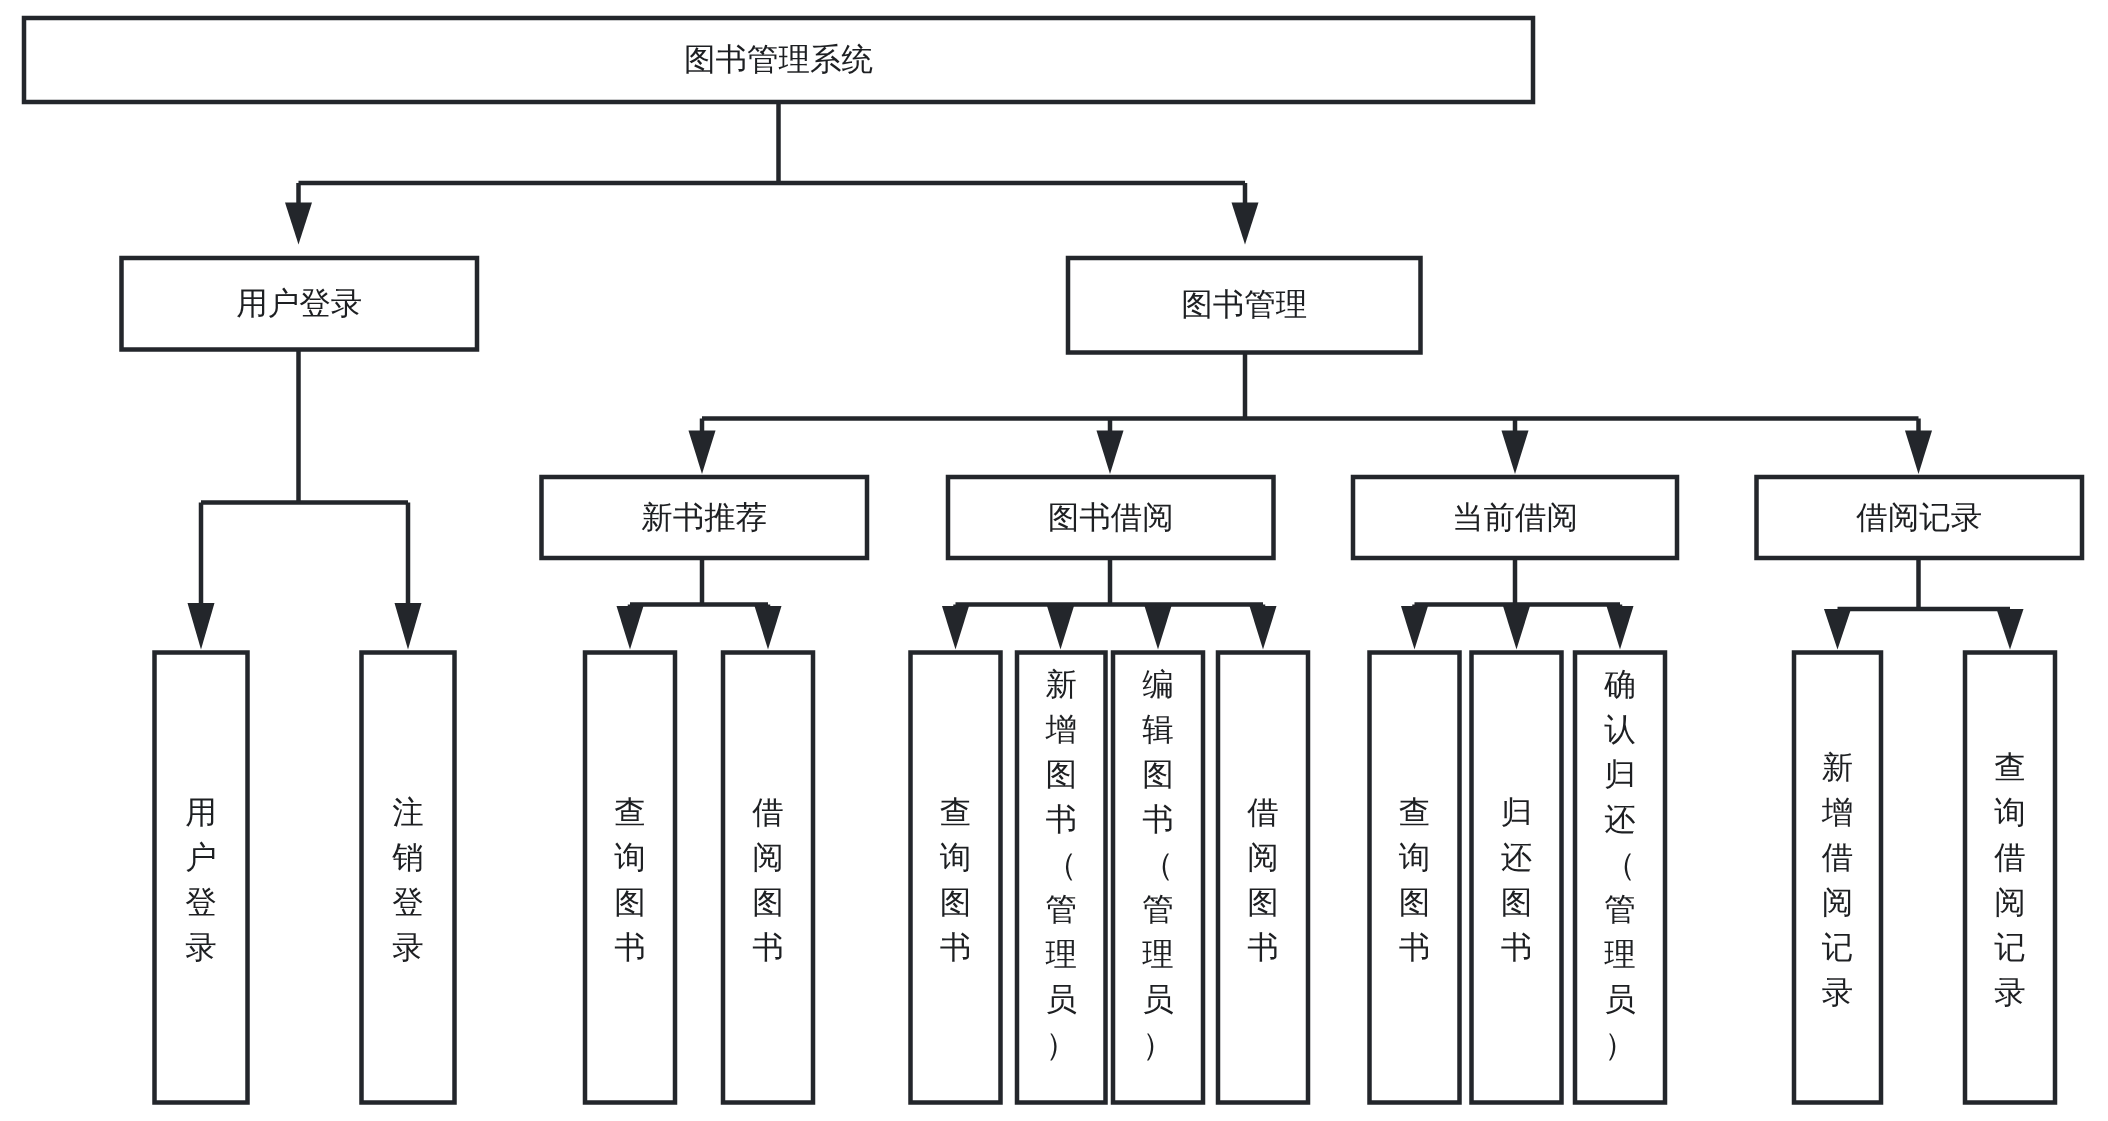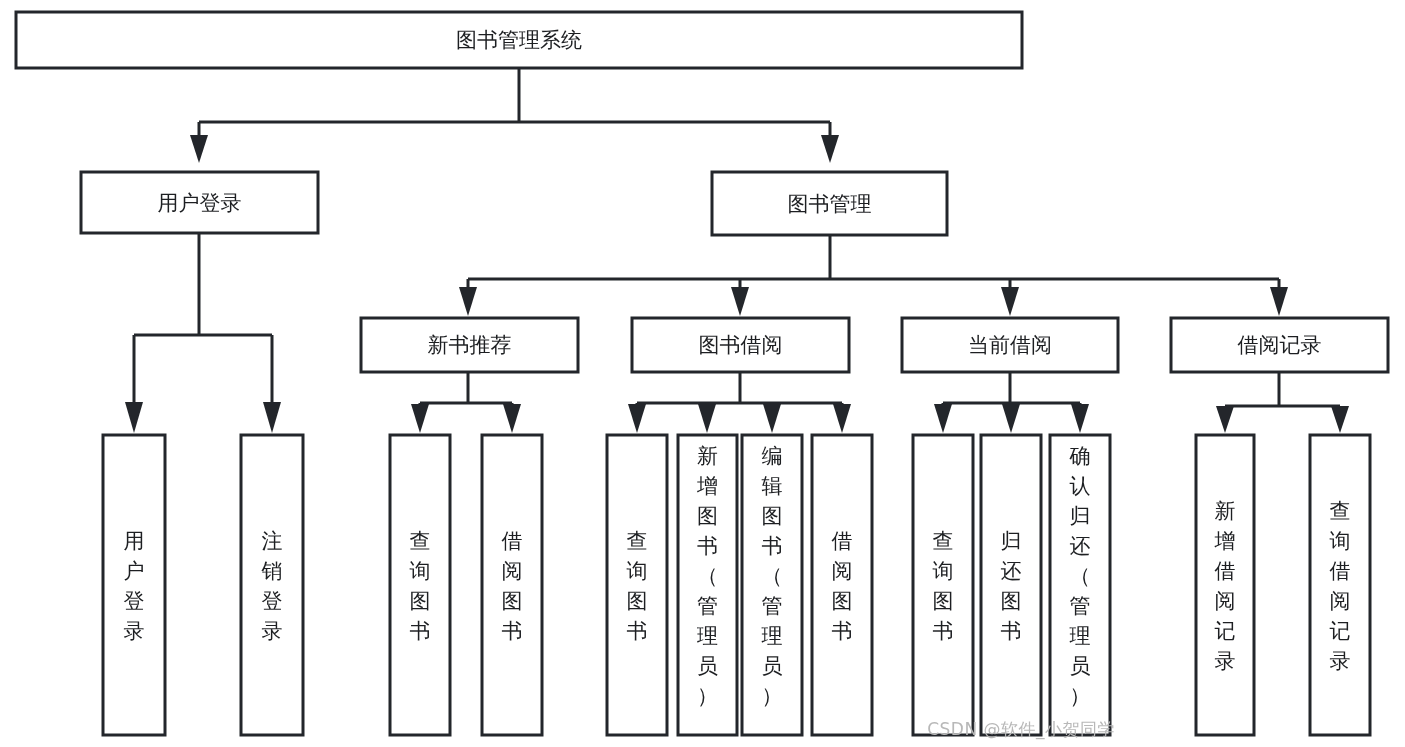--- a/index.html
+++ b/index.html
@@ -211,14 +211,13 @@
           <text class="node-label-vertical" x="1225"><tspan x="1225" y="518.4">新</tspan><tspan x="1225" y="548.4">增</tspan><tspan x="1225" y="578.4">借</tspan><tspan x="1225" y="608.4">阅</tspan><tspan x="1225" y="638.4">记</tspan><tspan x="1225" y="668.4">录</tspan></text>
         </g>
         <g>
           <rect class="node-box" x="1310" y="435" width="60" height="300"></rect>
           <text class="node-label-vertical" x="1340"><tspan x="1340" y="518.4">查</tspan><tspan x="1340" y="548.4">询</tspan><tspan x="1340" y="578.4">借</tspan><tspan x="1340" y="608.4">阅</tspan><tspan x="1340" y="638.4">记</tspan><tspan x="1340" y="668.4">录</tspan></text>
         </g>
       </g>
 
   </svg>
 
-  <div class="watermark-text">CSDN @软件_小贺同学</div>
 </div>
 
 </body></html>

